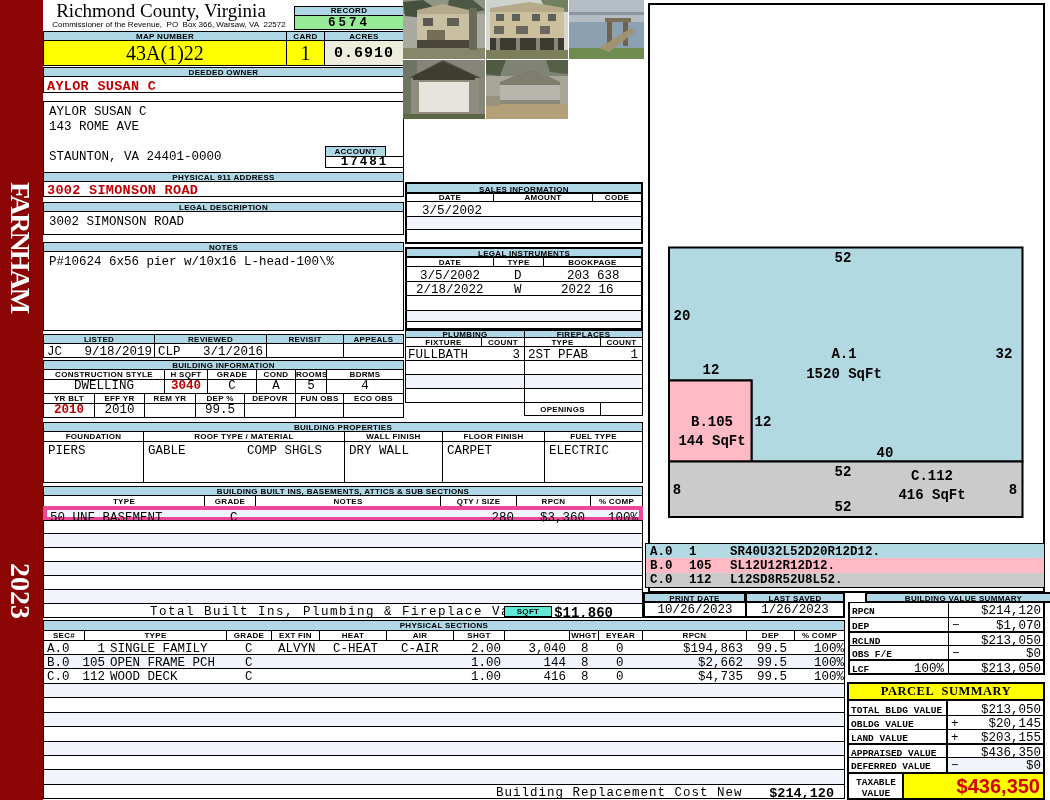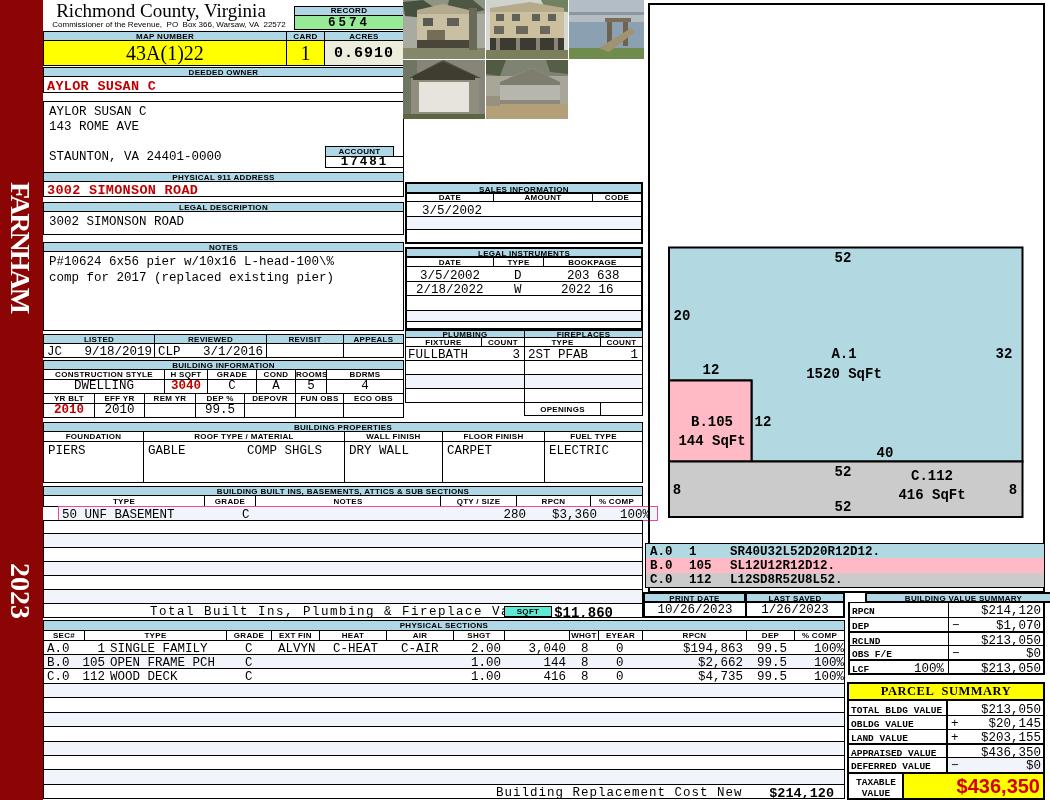--- a/index.html
+++ b/index.html
@@ -37,37 +37,36 @@
 <div class="a w" style="left:43px;top:76px;width:361px;height:17px;">
     <span class="mb r" style="position:absolute;left:3px;top:2px;letter-spacing:.3px;font-size:13.5px;">AYLOR SUSAN C</span>
   </div>
 
 <div class="a h" style="left:43px;top:92px;width:361px;height:10px;line-height:9px;margin-top:40px;">MAILING ADDRESS</div>
 <div class="a w" style="left:43px;top:101px;width:361px;height:72px;">
 <div class="m" style="position:absolute;left:5px;top:3px;">AYLOR SUSAN C</div>
 <div class="m" style="position:absolute;left:5px;top:18px;">143 ROME AVE</div>
 <div class="m" style="position:absolute;left:5px;top:48px;">STAUNTON, VA 24401-0000</div>
 </div>
-<div class="a h" style="left:325px;top:146px;width:69px;height:11px;line-height:10px;">ACCOUNT</div>
+<div class="a h" style="left:325px;top:146px;width:61px;height:11px;line-height:10px;">ACCOUNT</div>
 <div class="a w mb ctr" style="left:325px;top:156px;width:79px;height:12px;line-height:11px;letter-spacing:2px;">17481</div>
 
 <div class="a h" style="left:43px;top:172px;width:361px;height:10px;line-height:9px;">PHYSICAL 911 ADDRESS</div>
 <div class="a w" style="left:43px;top:181px;width:361px;height:16px;">
     <span class="mb r" style="position:absolute;left:3px;top:1px;letter-spacing:.3px;font-size:13.5px;">3002 SIMONSON ROAD</span>
   </div>
 
 <div class="a h" style="left:43px;top:202px;width:361px;height:10px;line-height:9px;">LEGAL DESCRIPTION</div>
 <div class="a w" style="left:43px;top:211px;width:361px;height:24px;">
     <div class="m" style="position:absolute;left:5px;top:3px;">3002 SIMONSON ROAD</div>
   </div>
 
 <div class="a h" style="left:43px;top:242px;width:361px;height:10px;line-height:9px;">NOTES</div>
 <div class="a w" style="left:43px;top:251px;width:361px;height:80px;">
 <div class="m" style="position:absolute;left:5px;top:3px;">P#10624 6x56 pier w/10x16 L-head-100\%</div>
-<div class="m" style="position:absolute;left:5px;top:19px;">comp for 2017 (replaced existing pier)</div>
 </div>
 
 <div class="a h" style="left:43px;top:334px;width:112px;height:10px;line-height:9px;">LISTED</div>
 <div class="a h" style="left:154px;top:334px;width:113px;height:10px;line-height:9px;">REVIEWED</div>
 <div class="a h" style="left:266px;top:334px;width:78px;height:10px;line-height:9px;">REVISIT</div>
 <div class="a h" style="left:343px;top:334px;width:61px;height:10px;line-height:9px;">APPEALS</div>
 <div class="a w" style="left:43px;top:343px;width:112px;height:15px;">
     <span class="m" style="position:absolute;left:3px;top:1px;">JC   9/18/2019</span>
   </div>
 <div class="a w" style="left:154px;top:343px;width:113px;height:15px;">
@@ -127,21 +126,21 @@
     <span class="m" style="position:absolute;left:4px;top:2px;">ELECTRIC</span>
   </div>
 
 <div class="a h" style="left:43px;top:486px;width:600px;height:10px;line-height:9px;">BUILDING BUILT INS, BASEMENTS, ATTICS &amp; SUB SECTIONS</div>
 <div class="a h" style="left:43px;top:495px;width:162px;height:12px;line-height:11px;background:#fff;">TYPE</div>
 <div class="a h" style="left:204px;top:495px;width:52px;height:12px;line-height:11px;background:#fff;">GRADE</div>
 <div class="a h" style="left:255px;top:495px;width:186px;height:12px;line-height:11px;background:#fff;">NOTES</div>
 <div class="a h" style="left:440px;top:495px;width:77px;height:12px;line-height:11px;background:#fff;">QTY / SIZE</div>
 <div class="a h" style="left:516px;top:495px;width:75px;height:12px;line-height:11px;background:#fff;">RPCN</div>
 <div class="a h" style="left:590px;top:495px;width:53px;height:12px;line-height:11px;background:#fff;">% COMP</div>
-<div class="a" style="left:58px;top:506px;width:600px;height:15px;border:1px solid #ec4899;background:#F1F4FA;">
+<div class="a" style="left:43px;top:506px;width:600px;height:15px;border:4px solid #ec4899;background:#F1F4FA;">
 <span class="m" style="position:absolute;left:3px;top:1px;">50 UNF BASEMENT</span>
 <span class="m" style="position:absolute;left:183px;top:1px;">C</span>
 <span class="m rt" style="position:absolute;left:397px;top:1px;width:70px;">280</span>
 <span class="m rt" style="position:absolute;left:460px;top:1px;width:78px;">$3,360</span>
 <span class="m rt" style="position:absolute;left:528px;top:1px;width:63px;">100%</span>
 </div>
 <div class="a" style="left:43px;top:520px;width:600px;height:14px;border:1px solid #000;"></div>
 <div class="a pale" style="left:43px;top:533px;width:600px;height:15px;border:1px solid #000;"></div>
 <div class="a" style="left:43px;top:547px;width:600px;height:15px;border:1px solid #000;"></div>
 <div class="a pale" style="left:43px;top:561px;width:600px;height:15px;border:1px solid #000;"></div>

